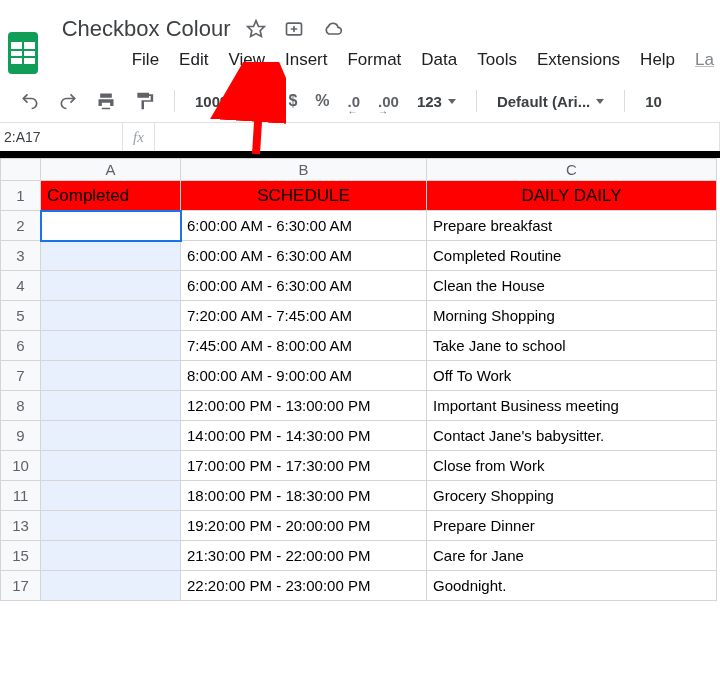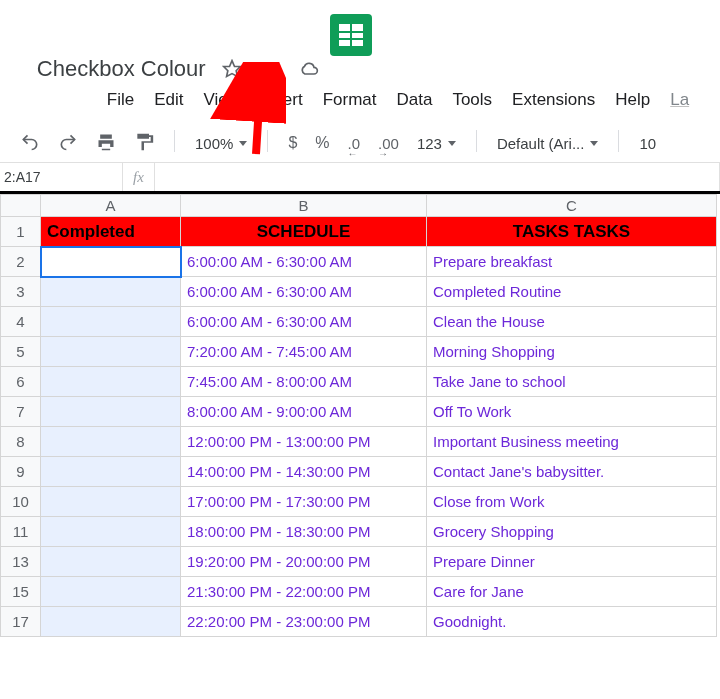--- a/index.html
+++ b/index.html
@@ -10,22 +10,21 @@
     color: #202124;
     background: #fff;
     width: 720px;
     overflow: hidden;
   }
 
   
   .title-row {
     display: flex;
     align-items: center;
-    padding: 4px 6px 0 8px;
-    flex-direction: column;
+    padding: 16px 6px 0 8px;
   }
   .logo-box {
     width: 42px;
     height: 42px;
     background: #0f9d58;
     border-radius: 4px;
     display: flex;
     align-items: center;
     justify-content: center;
     margin-right: 20px;
@@ -73,26 +72,27 @@
     padding: 8px 0 10px 74px;
     font-size: 17px;
     color: #202124;
   }
   .menu-row span { cursor: default; }
   .menu-row .la { color:#80868b; text-decoration: underline; text-decoration-color:#c0c0c0;}
 
   
   .toolbar {
     display: flex;
-    align-items: flex-end;
+    align-items: center;
     gap: 18px;
     padding: 10px 0 10px 20px;
     border-bottom: 1px solid #e0e0e0;
     color: #5f6368;
     font-size: 16px;
+    font-weight: bold;
   }
   .toolbar .sep {
     width: 1px;
     height: 22px;
     background: #dadce0;
     margin: 0 2px;
   }
   .toolbar svg { display:block; }
   .toolbar .zoom, .toolbar .numfmt, .toolbar .font, .toolbar .fsize {
     display: flex;
@@ -110,21 +110,21 @@
   }
   .toolbar .dec-group { position: relative; font-size: 15px; }
   .toolbar .dec-group .arrow-under {
      font-size:10px; position:absolute; bottom:-6px; left:0; letter-spacing:-1px;
   }
 
   
   .fx-row {
     display: flex;
     align-items: center;
-    border-bottom: 3px solid #000000;
+    border-bottom: 7px solid #000000;
     height: 28px;
   }
   .namebox {
     width: 110px;
     display: flex;
     align-items: center;
     justify-content: space-between;
     padding: 0 8px 0 4px;
     font-size: 14px;
     color: #3c4043;
@@ -175,36 +175,36 @@
   }
   td { height: 30px; padding: 0 6px; }
 
   col.colA { width: 140px; }
   col.colB { width: 246px; }
   col.colC { width: 290px; }
 
   tr.hdr td {
     background: #ff0000;
     color: #000;
-    font-weight: bold;
+    font-weight: normal;
     font-size: 17px;
   }
   tr.hdr td.c-a { text-align: left; }
   tr.hdr td.c-b { text-align: center; }
   tr.hdr td.c-c { text-align: center; }
 
   td.sel {
     background: #e8f0fe;
   }
   td.sel-act {
     background: #fff;
     outline: 2px solid #1a73e8;
     outline-offset: -1px;
   }
-  td.c-b, td.c-c { color:#6d28d9; }
+  td.c-b, td.c-c { color:#000000; }
 
   
   .handle {
     position: absolute;
     width: 8px; height: 8px;
     background: #1a73e8;
     border:1px solid #fff;
   }
 
   
@@ -332,21 +332,21 @@
         <tr>
     <th class="corner"></th>
     <th class="ch">A</th>
     <th class="ch">B</th>
     <th class="ch">C</th>
   </tr>
   <tr class="hdr">
     <th class="rh">1</th>
     <td class="c-a">Completed</td>
     <td class="c-b">SCHEDULE</td>
-    <td class="c-c">TASKS TASKS</td>
+    <td class="c-c">DAILY DAILY</td>
   </tr>
   </tbody>
       <tbody id="rows">
         <tr>
           <th class="rh">2</th>
           <td class="sel-act"></td>
           <td class="c-b">6:00:00 AM - 6:30:00 AM</td>
           <td class="c-c">Prepare breakfast</td>
         </tr>
         <tr>

